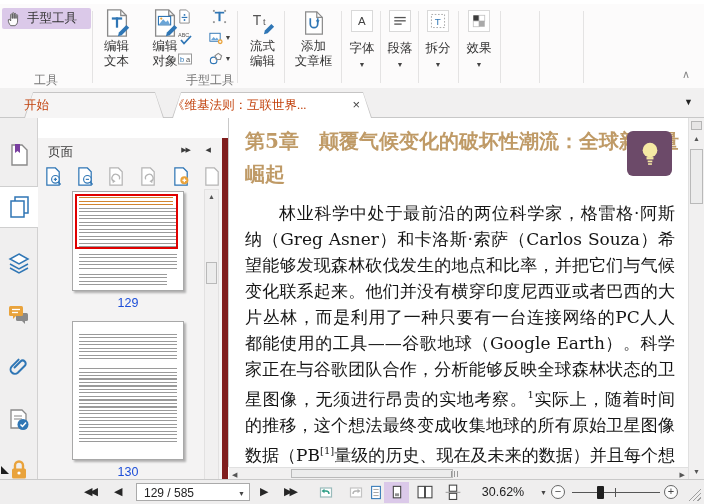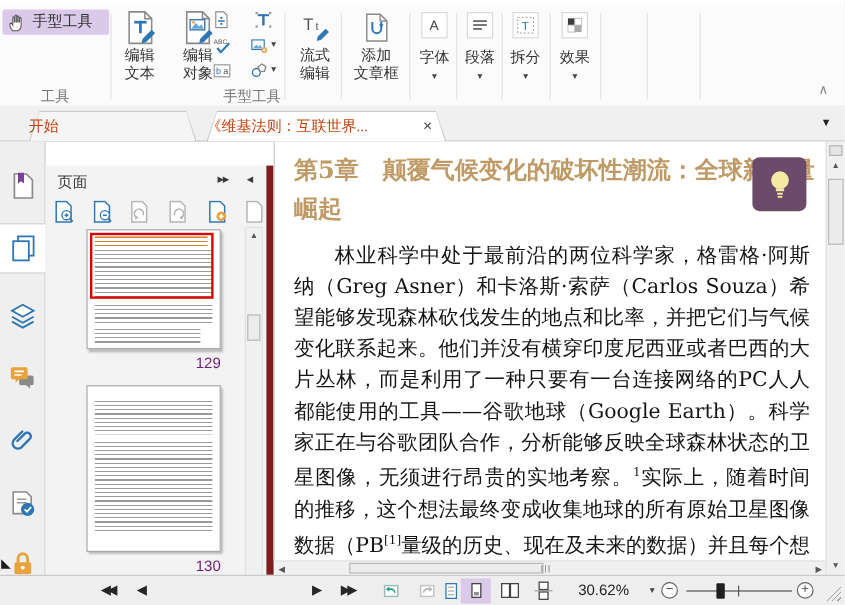--- a/index.html
+++ b/index.html
@@ -40,21 +40,21 @@
 
   
   .panel { left:38px; top:118px; width:190px; height:361px; background:#f4f3f3; border-right:6px solid #7f1d1d; overflow:hidden;margin-top:20px; }
   .panel-title { position:absolute; left:10px; top:6px; color:#3a3a3a; }
   .ph-ico { position:absolute; top:8px; font-size:7px; color:#3a3a3a; letter-spacing:-1px; }
   .ptool { position:absolute; top:27px; width:22px; height:22px; display:flex; align-items:center; justify-content:center; }
   .thumb { position:absolute; left:34px; width:112px; background:#fff; border:1px solid #a8a8a8; box-shadow:2px 2px 2px rgba(0,0,0,.28); padding:5px 6px; }
   .tl { background:repeating-linear-gradient(to bottom,#9a9a9a 0,#9a9a9a 1px,transparent 1px,transparent 3.5px); }
   .tl.or { background:repeating-linear-gradient(to bottom,#d2852f 0,#d2852f 1px,transparent 1px,transparent 3.5px); }
   .view-rect { position:absolute; left:2px; top:2px; width:103px; height:55px; border:2px solid #e00000; }
-  .thumb-label { position:absolute; left:34px; width:112px; text-align:right; color:#701a75; }
+  .thumb-label { position:absolute; left:34px; width:112px; text-align:center; color:#1d4ed8; }
   .vsb { position:absolute; background:#f1f0f0; border:1px solid #e2e1e1; }
   .sb-btn { position:absolute; left:0; width:100%; text-align:center; font-size:7px; color:#555; }
   .sb-thumb { position:absolute; left:1px; right:1px; background:#ececec; border:1px solid #b9b9b9; }
 
   
   .doc { left:228px; top:118px; width:460px; height:349px; background:#fff; border-left:1px solid #c9c9c9; overflow:hidden; }
   .doc-text { font-family:"DejaVu Serif","Liberation Serif",serif; }
   .dheading { margin:7px 12px 0 16px; width:434px; font-size:20px; line-height:33px; font-weight:bold; color:#bf9a66; }
   .dpara { margin:9px 14px 0 16px; width:430px; font-size:17px; line-height:26px; color:#151515; text-align:justify; text-indent:2em; }
   .dpara sup { font-size:10px; }
@@ -425,20 +425,24 @@
   <div class="vsb2">
     <div class="ab" style="left:2px;top:3px;width:11px;height:9px;background:#e6e5e5;border:1px solid #b5b5b5"></div>
     <div class="ab arrow" style="left:4px;top:17px">▲</div>
     <div class="sb-thumb" style="top:31px;height:55px"></div>
     <div class="ab arrow" style="left:4px;bottom:4px">▼</div>
   </div>
 
   <div class="statusbar ab">
     <div class="snav ab" style="left:84px">◀◀</div>
     <div class="snav ab" style="left:114px">◀</div>
+    <div class="pagebox">
+      <span>129 / 585</span>
+      <i class="dd">▼</i>
+    </div>
     <div class="snav ab" style="left:260px">▶</div>
     <div class="snav ab" style="left:284px">▶▶</div>
 
     <div class="ab" style="left:318px;top:4px">
       <svg width="16" height="16" viewBox="0 0 16 16">
           <rect x="2.5" y="4" width="11" height="9" fill="#fff" stroke="#9bb" stroke-width="1.2"></rect>
           <path d="M11 10a3 3 0 0 0-3-3H5" fill="none" stroke="#2e9e86" stroke-width="1.4"></path>
           <polygon points="6.5,4.8 6.5,9.2 3.5,7" fill="#2e9e86"></polygon>
         </svg>
     </div>

